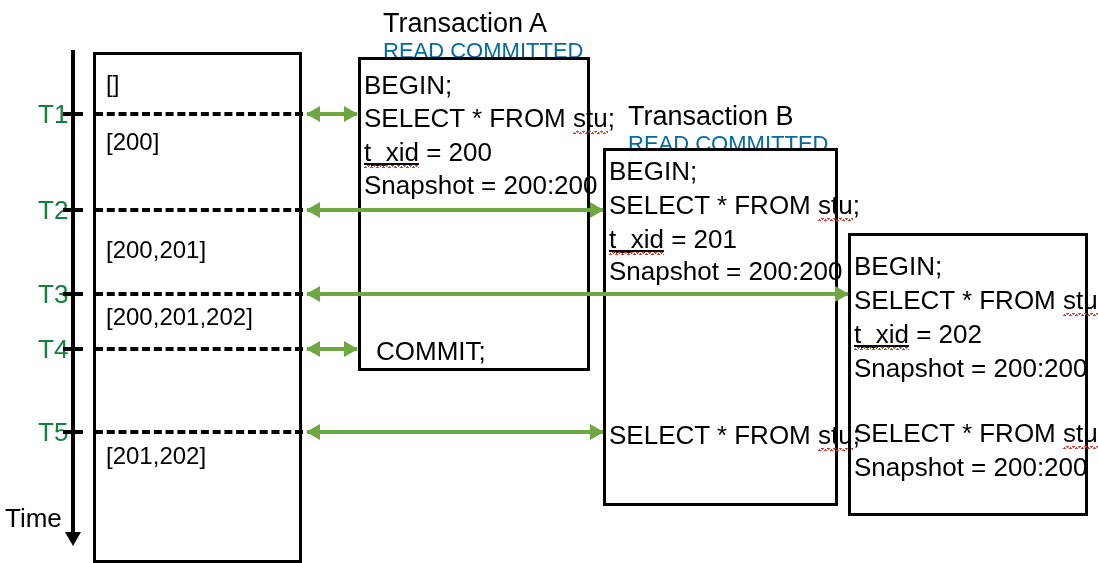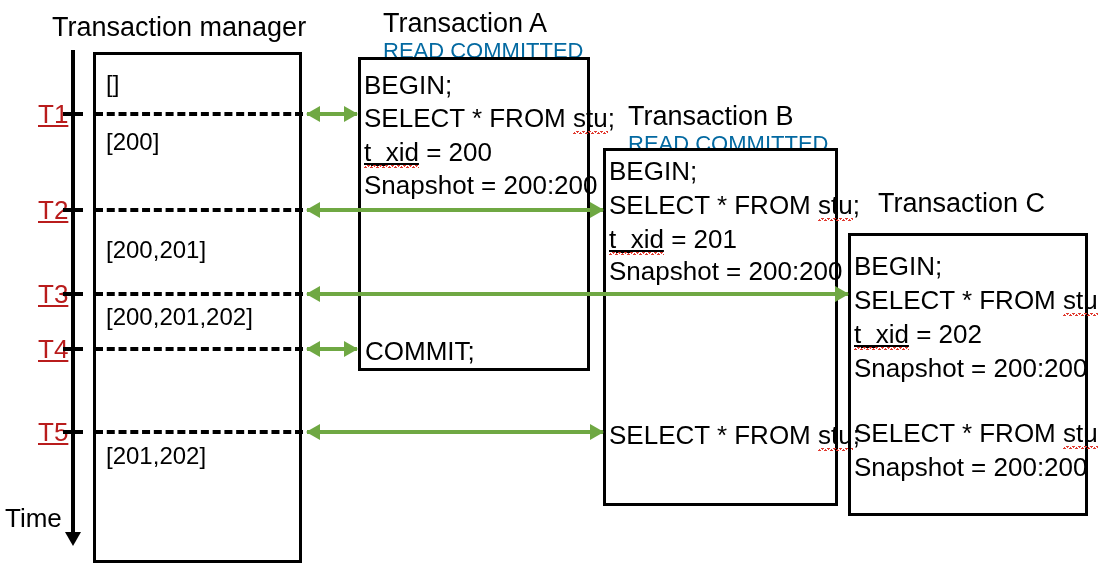--- a/index.html
+++ b/index.html
@@ -17,40 +17,39 @@
     background-image:
       radial-gradient(circle at 1.5px 2.6px, #e03a2f 1.2px, transparent 1.4px),
       radial-gradient(circle at 4.5px 0.4px, #e03a2f 1.2px, transparent 1.4px);
     background-size:6px 3px;background-repeat:repeat-x;}
   .ul{text-decoration:underline;text-decoration-thickness:2px;text-underline-offset:2px;}
 
   
   .tmbox{position:absolute;border:3px solid #000;box-sizing:border-box;}
   .timeaxis{position:absolute;background:#000;width:4px;}
   .timelabel{position:absolute;font-size:26px;color:#000;line-height:1;}
-  .tlabel{position:absolute;font-size:26px;color:#b91c1c;line-height:1;text-decoration:underline;}
+  .tlabel{position:absolute;font-size:26px;color:#15803d;line-height:1;}
   .tick{position:absolute;background:#000;height:4px;}
   .dashline{position:absolute;height:0;border-top:4px dashed #000;}
   .xidlist{position:absolute;font-size:24px;color:#000;white-space:nowrap;line-height:1;}
 
   
   .arrow{position:absolute;height:0;}
   .arrow .shaft{position:absolute;left:0;right:0;top:50%;height:4px;margin-top:-2px;background:#6fa843;}
   .arrow .head{position:absolute;top:50%;width:0;height:0;border-top:8px solid transparent;border-bottom:8px solid transparent;margin-top:-8px;}
   .arrow .head.right{right:-1px;border-left:14px solid #6fa843;}
   .arrow .head.left{left:-1px;border-right:14px solid #6fa843;}
 
   .axisarrowhead{position:absolute;width:0;height:0;border-left:8px solid transparent;border-right:8px solid transparent;border-top:14px solid #000;}
 </style>
 </head>
 <body>
 
 <div id="stage">
 
-  <div class="title" style="left:52px;top:14px;">Transaction manager</div>
 
   <div class="timeaxis" style="left:71px;top:50px;height:488px;"></div>
   <div class="axisarrowhead" style="left:65px;top:532px;"></div>
   <div class="timelabel" style="left:5px;top:505px;">Time</div>
 
   <div class="tmbox" style="left:93px;top:52px;width:209px;height:511px;"></div>
 
   <div class="tlabel" style="left:38px;top:101px;">T1</div>
   <div class="tick" style="left:63px;top:112px;width:20px;"></div>
   <div class="dashline" style="left:95px;top:112px;width:208px;"></div>
@@ -78,34 +77,33 @@
   <div class="xidlist" style="left:106px;top:444px;">[201,202]</div>
 
   <div class="title" style="left:383px;top:10px;">Transaction A</div>
   <div class="isolation" style="left:383px;top:40px;">READ COMMITTED</div>
   <div class="txbox" style="left:358px;top:57px;width:232px;height:314px;"></div>
 
   <div class="code" style="left:364px;top:72px;">BEGIN;</div>
   <div class="code" style="left:364px;top:105px;">SELECT * FROM <span class="sp">stu</span>;</div>
   <div class="code" style="left:364px;top:139px;"><span class="sp ul">t_xid</span> = 200</div>
   <div class="code" style="left:364px;top:172px;">Snapshot = 200:200</div>
-  <div class="code" style="left:365px;top:338px;">COMMIT;</div>
+  <div class="code" style="left:376px;top:338px;">COMMIT;</div>
 
   <div class="title" style="left:628px;top:103px;">Transaction B</div>
   <div class="isolation" style="left:628px;top:133px;">READ COMMITTED</div>
   <div class="txbox" style="left:603px;top:148px;width:235px;height:358px;"></div>
 
   <div class="code" style="left:609px;top:158px;">BEGIN;</div>
   <div class="code" style="left:609px;top:192px;">SELECT * FROM <span class="sp">stu</span>;</div>
   <div class="code" style="left:609px;top:226px;"><span class="sp ul">t_xid</span> = 201</div>
   <div class="code" style="left:609px;top:258px;">Snapshot = 200:200</div>
 
   <div class="code" style="left:609px;top:422px;">SELECT * FROM <span class="sp">stu</span>;</div>
 
-  <div class="title" style="left:878px;top:190px;">Transaction C</div>
   <div class="txbox" style="left:848px;top:233px;width:240px;height:283px;"></div>
 
   <div class="code" style="left:854px;top:253px;">BEGIN;</div>
   <div class="code" style="left:854px;top:287px;">SELECT * FROM <span class="sp">stu</span>;</div>
   <div class="code" style="left:854px;top:321px;"><span class="sp ul">t_xid</span> = 202</div>
   <div class="code" style="left:854px;top:355px;">Snapshot = 200:200</div>
 
   <div class="code" style="left:854px;top:420px;">SELECT * FROM <span class="sp">stu</span>;</div>
   <div class="code" style="left:854px;top:454px;">Snapshot = 200:200</div>
 

